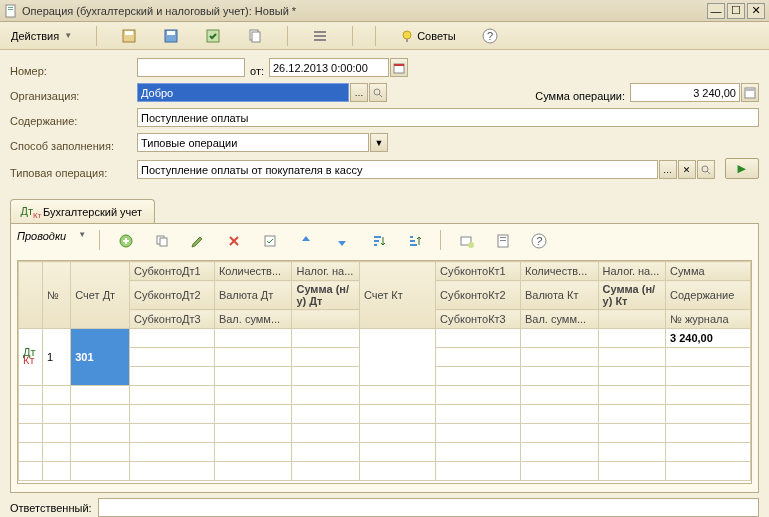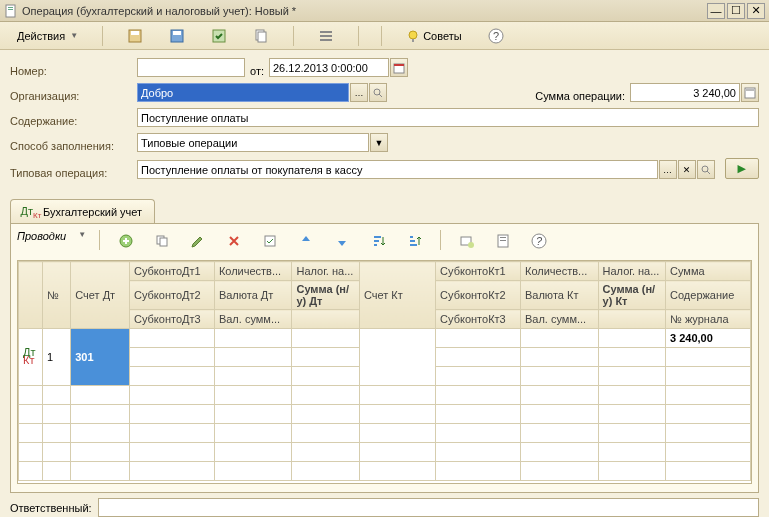--- a/index.html
+++ b/index.html
@@ -4,21 +4,21 @@
 <style>
 * { box-sizing: border-box; margin: 0; padding: 0; font-family: Arial, sans-serif; font-size: 11px; }
 body { background: #f5f0de; width: 769px; height: 517px; overflow: hidden; }
 
 .titlebar { height: 22px; background: linear-gradient(#e8e0c8,#ddd3b5); border-bottom: 1px solid #b8ac88; display: flex; align-items: center; padding: 0 4px; }
 .title-icon { width: 14px; height: 14px; margin-right: 4px; display: inline-flex; }
 .title-text { flex: 1; color: #333; }
 .win-btns { display: flex; gap: 2px; }
 .win-btn { width: 18px; height: 16px; border: 1px solid #999; background: #ece4c9; display: flex; align-items: center; justify-content: center; cursor: pointer; }
 
-.toolbar { height: 28px; background: linear-gradient(#f5efd9,#ece3c5); border-bottom: 1px solid #c9bd98; display: flex; align-items: center; padding: 0 12px; gap: 16px; }
+.toolbar { height: 28px; background: linear-gradient(#f5efd9,#ece3c5); border-bottom: 1px solid #c9bd98; display: flex; align-items: center; padding: 0 6px; gap: 16px; }
 .tb-btn { height: 22px; padding: 0 4px; border: 1px solid transparent; display: inline-flex; align-items: center; gap: 3px; cursor: pointer; border-radius: 2px; }
 .tb-sep { width: 1px; height: 20px; background: #c9bd98; margin: 0 3px; }
 .tb-drop { font-size: 8px; color: #666; margin-left: 2px; }
 
 .form-area { padding: 8px 10px; }
 .form-row { display: flex; align-items: flex-end; margin-bottom: 6px; gap: 1px; }
 .label { color: #5a4a2a; width: 126px; }
 .input { height: 19px; border: 1px solid #b8ac88; background: #fff; padding: 4px 3px; display: flex; align-items: center; }
 .input.sel { background: #3169c6; color: #fff; border-color: #7a9edd; }
 .input-btn { width: 18px; height: 19px; border: 1px solid #b8ac88; background: linear-gradient(#f7f2df,#e5dcbf); display: inline-flex; align-items: center; justify-content: center; cursor: pointer; font-size: 9px; }

